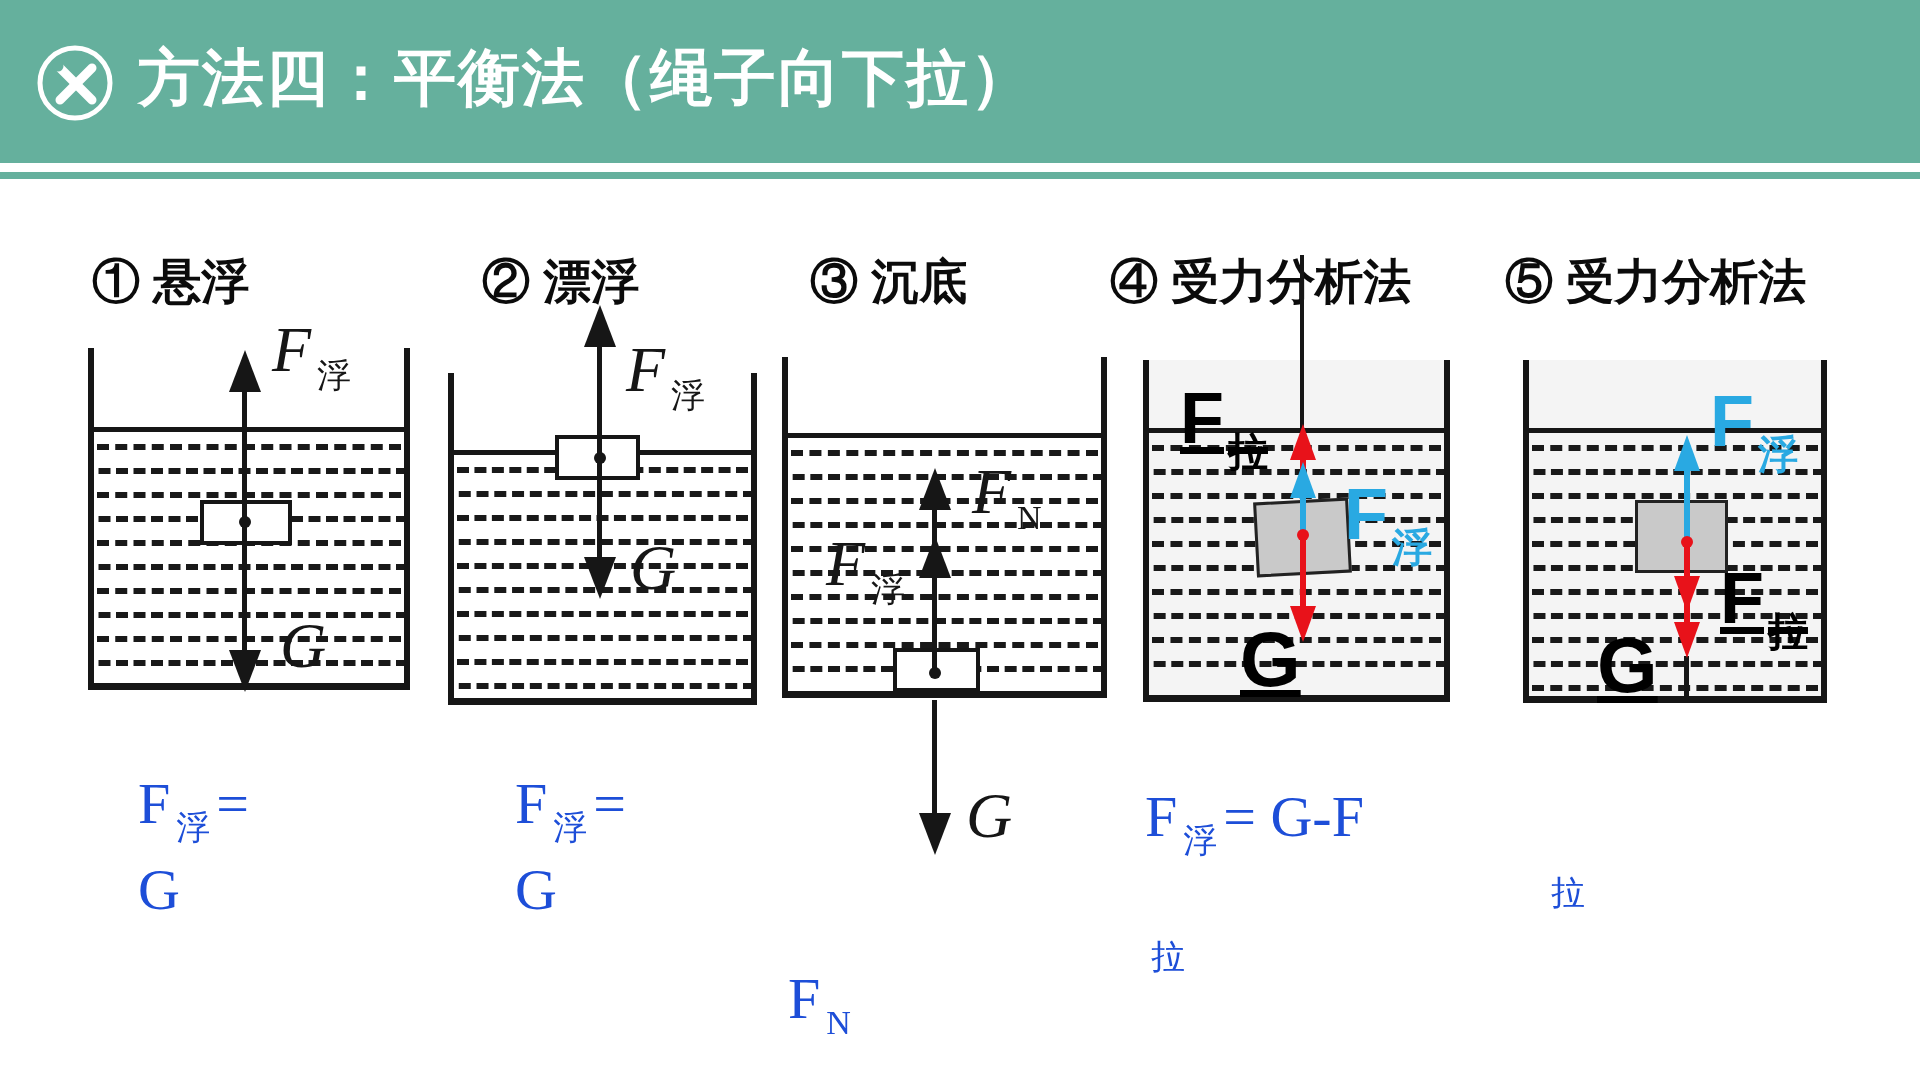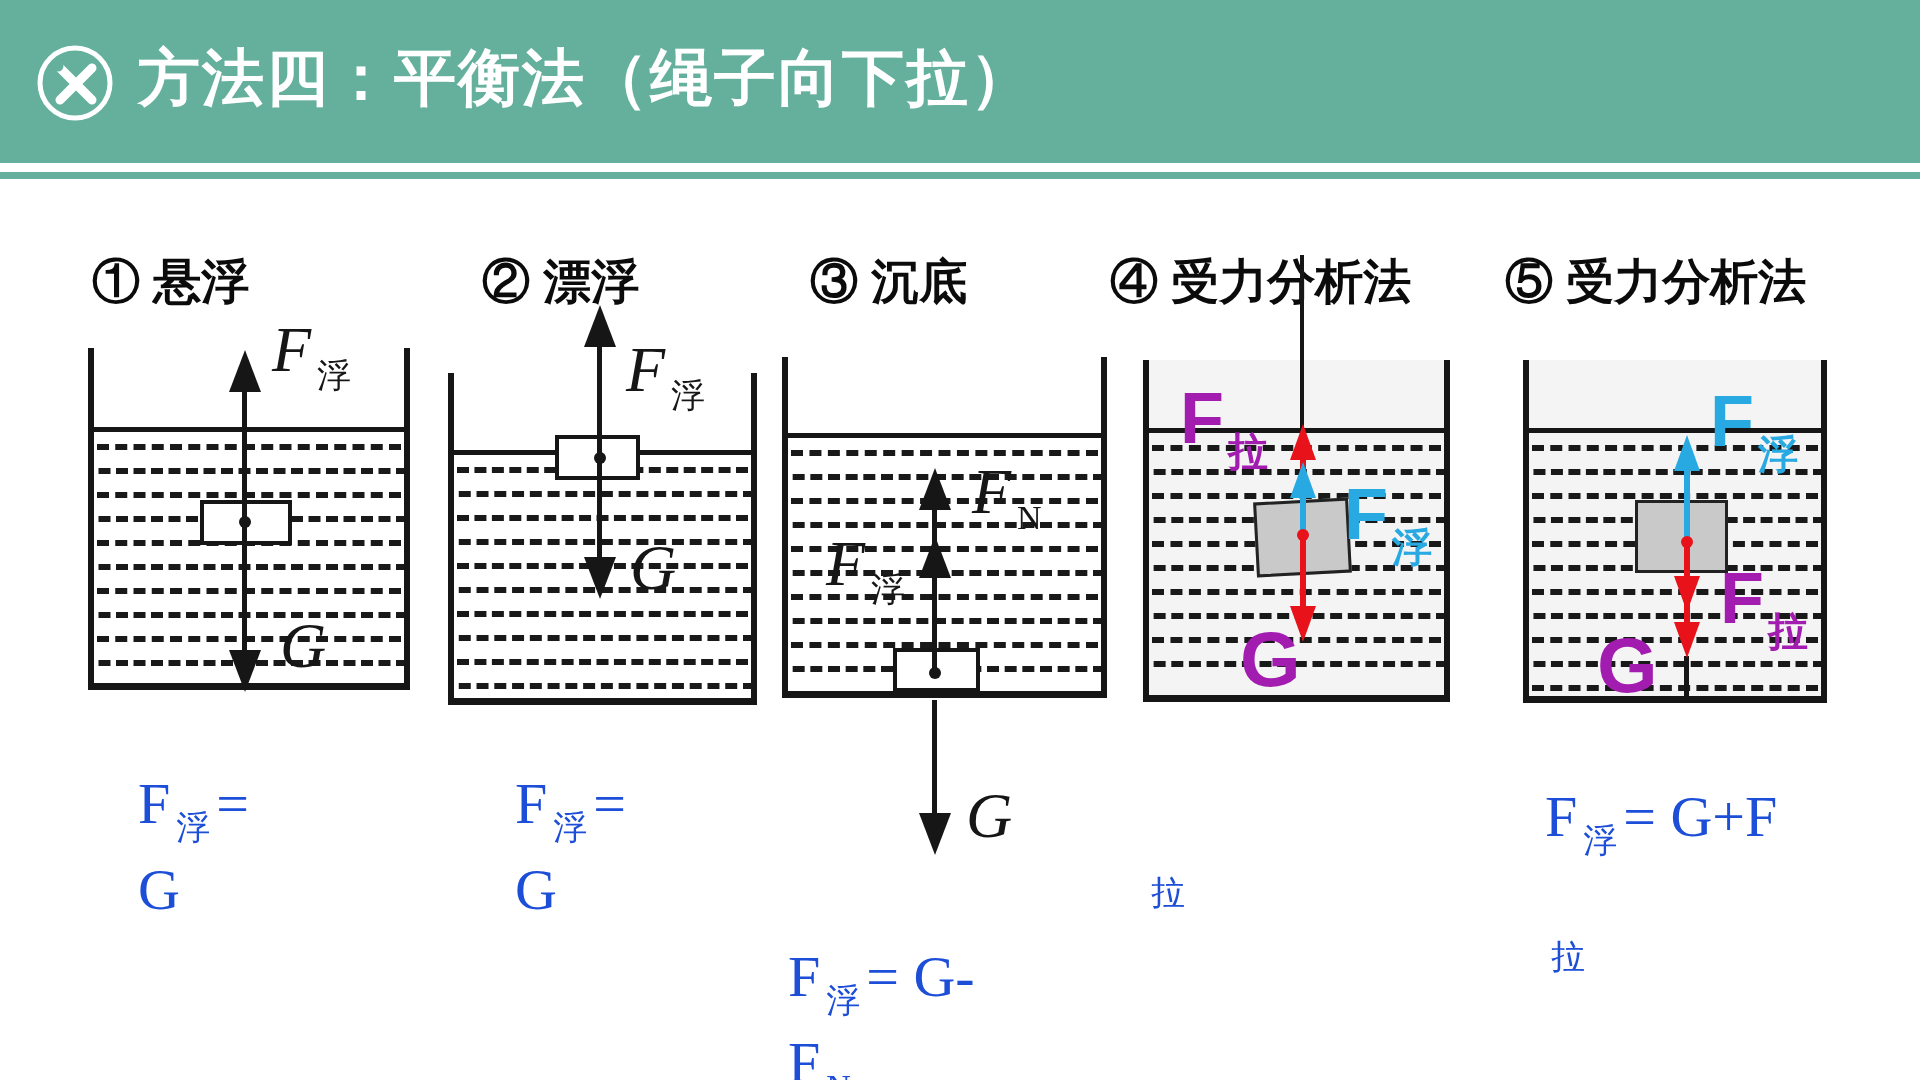--- a/index.html
+++ b/index.html
@@ -40,21 +40,21 @@
   .ah.blue.ah-up{border-bottom-color:#29a9e2;}
   .dot{position:absolute;width:12px;height:12px;border-radius:50%;background:#161616;z-index:8;}
   .dot.red{background:#e8121a;}
   
   .mlabel{position:absolute;font-family:"Liberation Serif", serif;font-style:italic;
           font-size:64px;color:#161616;z-index:9;white-space:nowrap;line-height:1;}
   .msub{font-style:normal;font-size:34px;position:relative;top:16px;left:6px;}
   .cforce{position:absolute;font-family:"Liberation Sans", sans-serif;font-weight:bold;
           font-size:72px;line-height:1;z-index:9;white-space:nowrap;}
   .cforce .csub{font-size:40px;position:relative;top:22px;left:4px;}
-  .cforce.red,.cg.red{color:#a21caf;} .cforce.blue{color:#29a9e2;}
+  .cforce.red,.cg.red{color:#000000;text-decoration:underline;} .cforce.blue{color:#29a9e2;}
   .cg{position:absolute;font-family:"Liberation Sans", sans-serif;font-weight:bold;
       font-size:78px;line-height:1;z-index:9;}
   
   .formula{position:absolute;font-family:"Liberation Serif", serif;font-size:58px;
            color:#1d4ed8;line-height:1.1;z-index:9;}
   .fs{font-size:34px;position:relative;top:16px;padding:0 6px;}
   .l2{margin-top:22px;}
 </style>
 </head>
 <body>
@@ -151,21 +151,20 @@
   <div class="vline" style="left:932px;top:510px;width:5px;height:163px"></div>
   <div class="ah ah-up" style="left:919px;top:468px"></div>
   <div class="ah ah-up" style="left:919px;top:536px"></div>
   <div class="dot" style="left:929px;top:667px"></div>
   <div class="vline" style="left:932px;top:700px;width:5px;height:115px"></div>
   <div class="ah ah-down" style="left:919px;top:813px"></div>
   <div class="mlabel" style="left:972px;top:460px"><span>F</span><span class="msub">N</span></div>
   <div class="mlabel" style="left:826px;top:532px"><span>F</span><span class="msub">浮</span></div>
   <div class="mlabel" style="left:966px;top:784px">G</div>
   <div class="formula" style="left:788px;top:945px">
-    <div><span>F</span><span class="fs">浮</span><span>= G-</span></div>
     <div class="l2"><span>F</span><span class="fs">N</span></div>
   </div>
 </section>
 
 <section>
   <div class="dlabel" style="left:1110px;top:250px">④ 受力分析法</div>
   <div class="tank gray" style="left:1143px;top:360px;width:307px;height:342px">
     <div class="water" style="top:68px">
         <div class="dashrow" style="top: 12px;"></div>
         <div class="dashrow odd" style="top: 36px;"></div>
@@ -185,20 +184,21 @@
   <div class="ah ah-up m red" style="left:1290px;top:424px"></div>
   <div class="vline blue" style="left:1300px;top:497px;width:6px;height:38px;z-index:7"></div>
   <div class="ah ah-up m blue" style="left:1290px;top:462px;z-index:8"></div>
   <div class="vline red" style="left:1300px;top:535px;width:6px;height:73px"></div>
   <div class="ah ah-down m red" style="left:1290px;top:606px"></div>
   <div class="dot red" style="left:1297px;top:529px"></div>
   <div class="cforce red" style="left:1180px;top:382px"><span>F</span><span class="csub">拉</span></div>
   <div class="cforce blue" style="left:1344px;top:478px"><span>F</span><span class="csub">浮</span></div>
   <div class="cg red" style="left:1240px;top:620px">G</div>
   <div class="formula" style="left:1145px;top:785px">
+    <div><span>F</span><span class="fs">浮</span><span>= G-F</span></div>
     <div class="l2" style="margin-top:52px"><span></span><span class="fs">拉</span></div>
   </div>
 </section>
 
 <section>
   <div class="dlabel" style="left:1505px;top:250px">⑤ 受力分析法</div>
   <div class="tank gray" style="left:1523px;top:360px;width:304px;height:343px">
     <div class="water" style="top:68px">
         <div class="dashrow" style="top: 12px;"></div>
         <div class="dashrow odd" style="top: 36px;"></div>
@@ -218,16 +218,15 @@
   <div class="ah ah-up m blue" style="left:1674px;top:435px"></div>
   <div class="vline red" style="left:1684px;top:542px;width:6px;height:88px"></div>
   <div class="ah ah-down m red" style="left:1674px;top:576px"></div>
   <div class="ah ah-down m red" style="left:1674px;top:622px"></div>
   <div class="vline" style="left:1684px;top:656px;width:5px;height:47px"></div>
   <div class="dot red" style="left:1681px;top:536px"></div>
   <div class="cforce blue" style="left:1710px;top:385px"><span>F</span><span class="csub">浮</span></div>
   <div class="cforce red" style="left:1720px;top:562px"><span>F</span><span class="csub">拉</span></div>
   <div class="cg red" style="left:1597px;top:626px">G</div>
   <div class="formula" style="left:1545px;top:785px">
-    <div><span>F</span><span class="fs">浮</span><span>= G+F</span></div>
     <div class="l2" style="margin-top:52px"><span></span><span class="fs">拉</span></div>
   </div>
 </section>
 
 </body></html>

